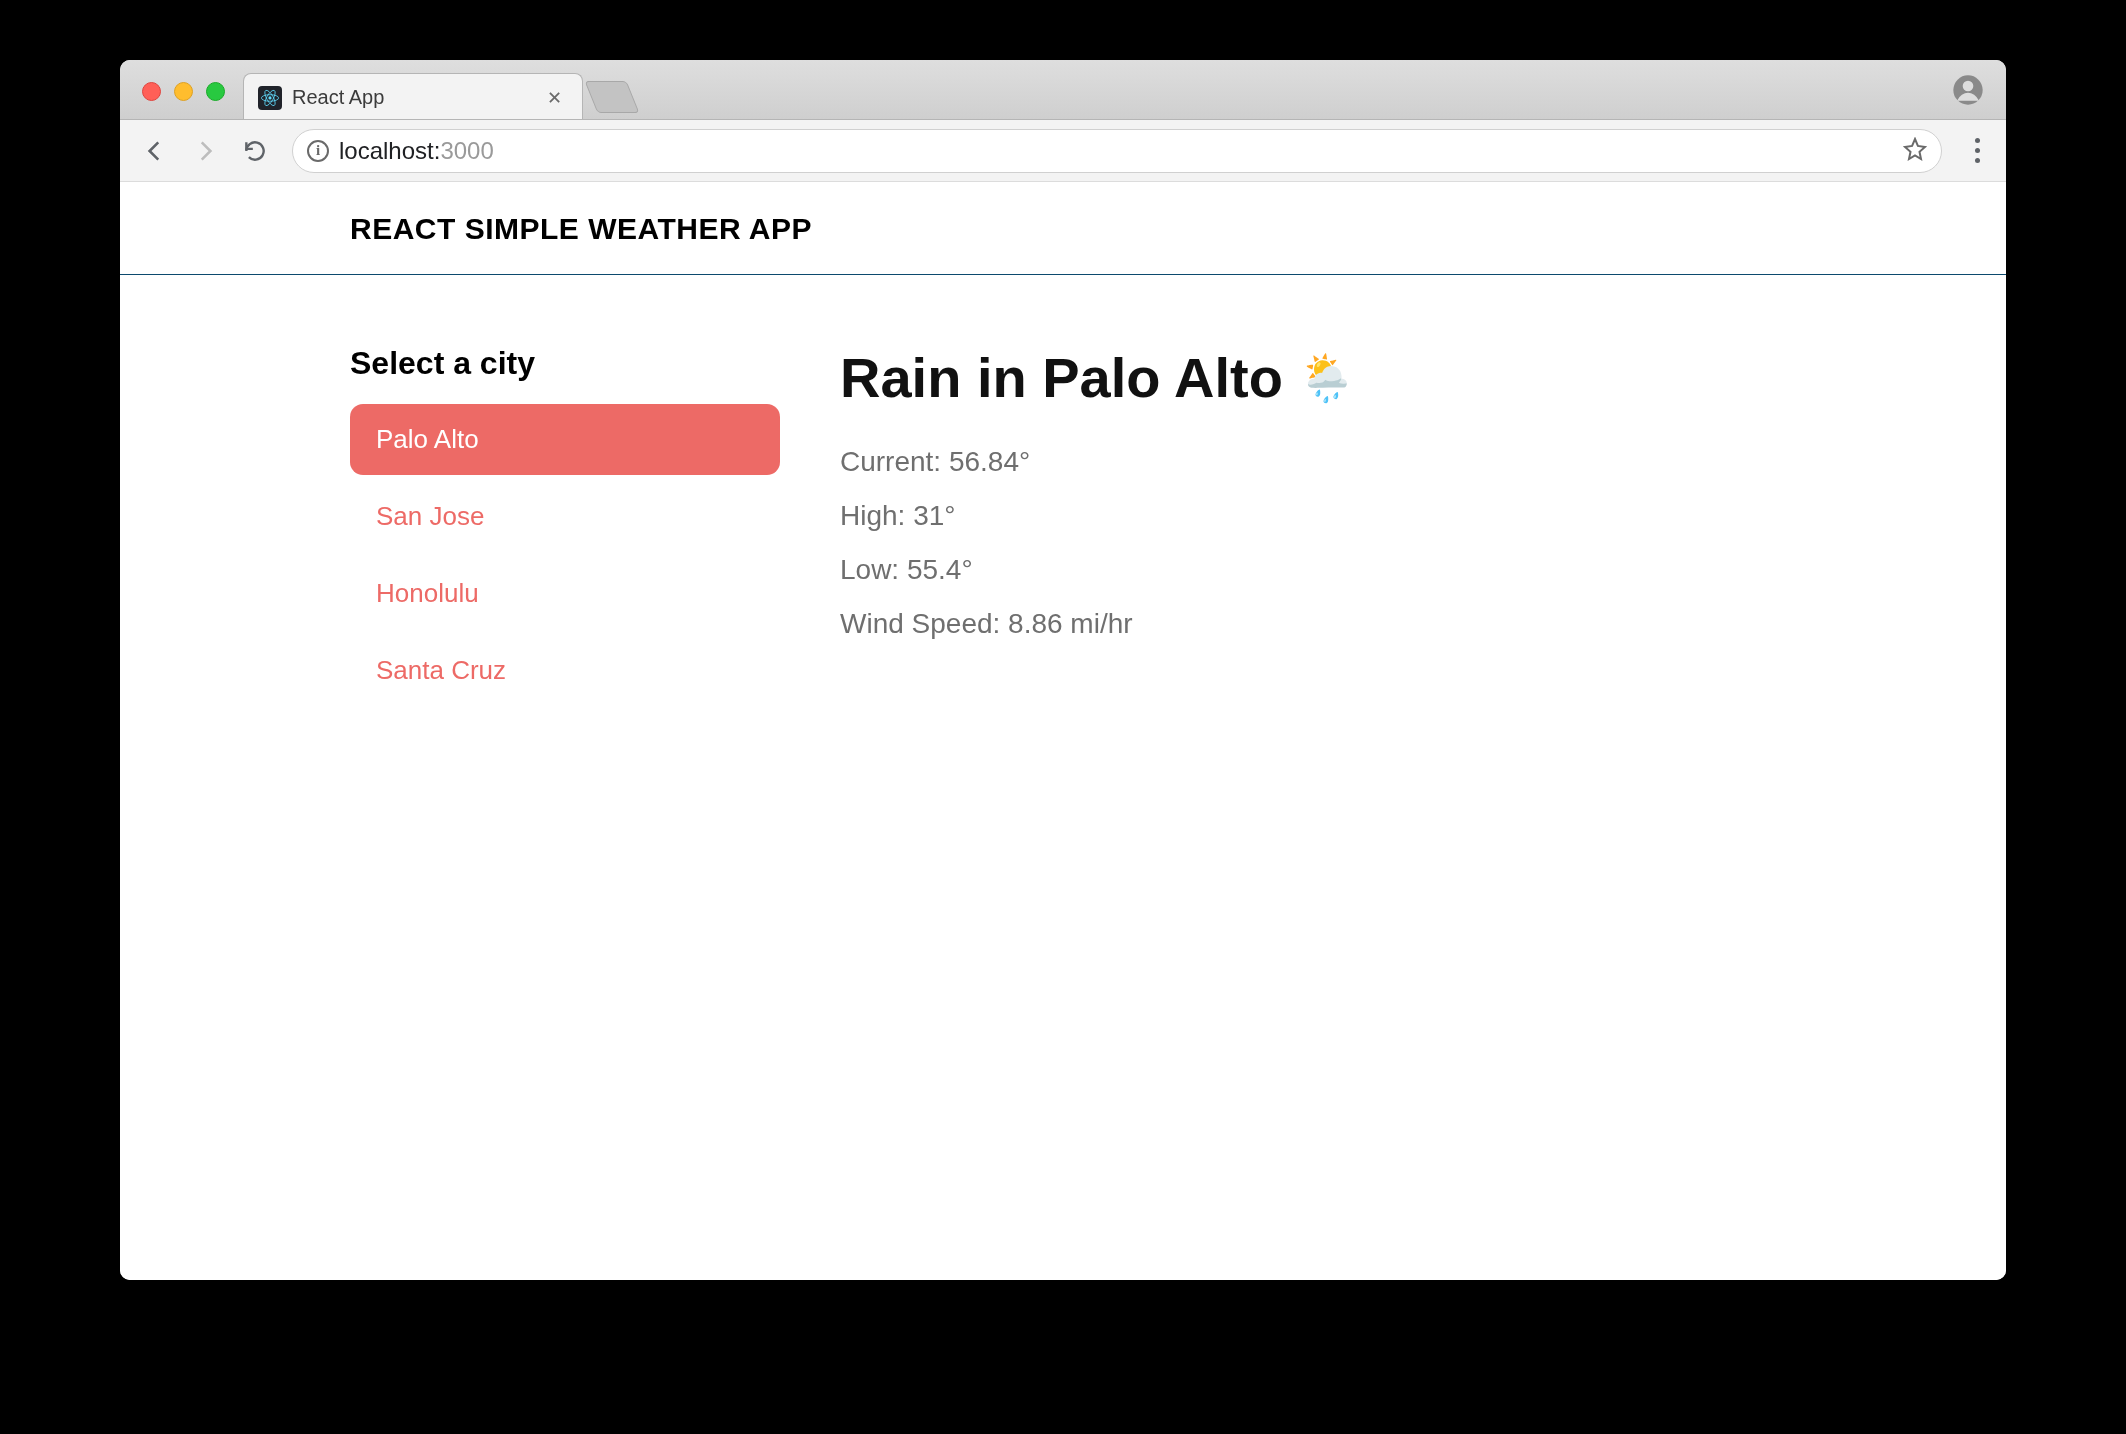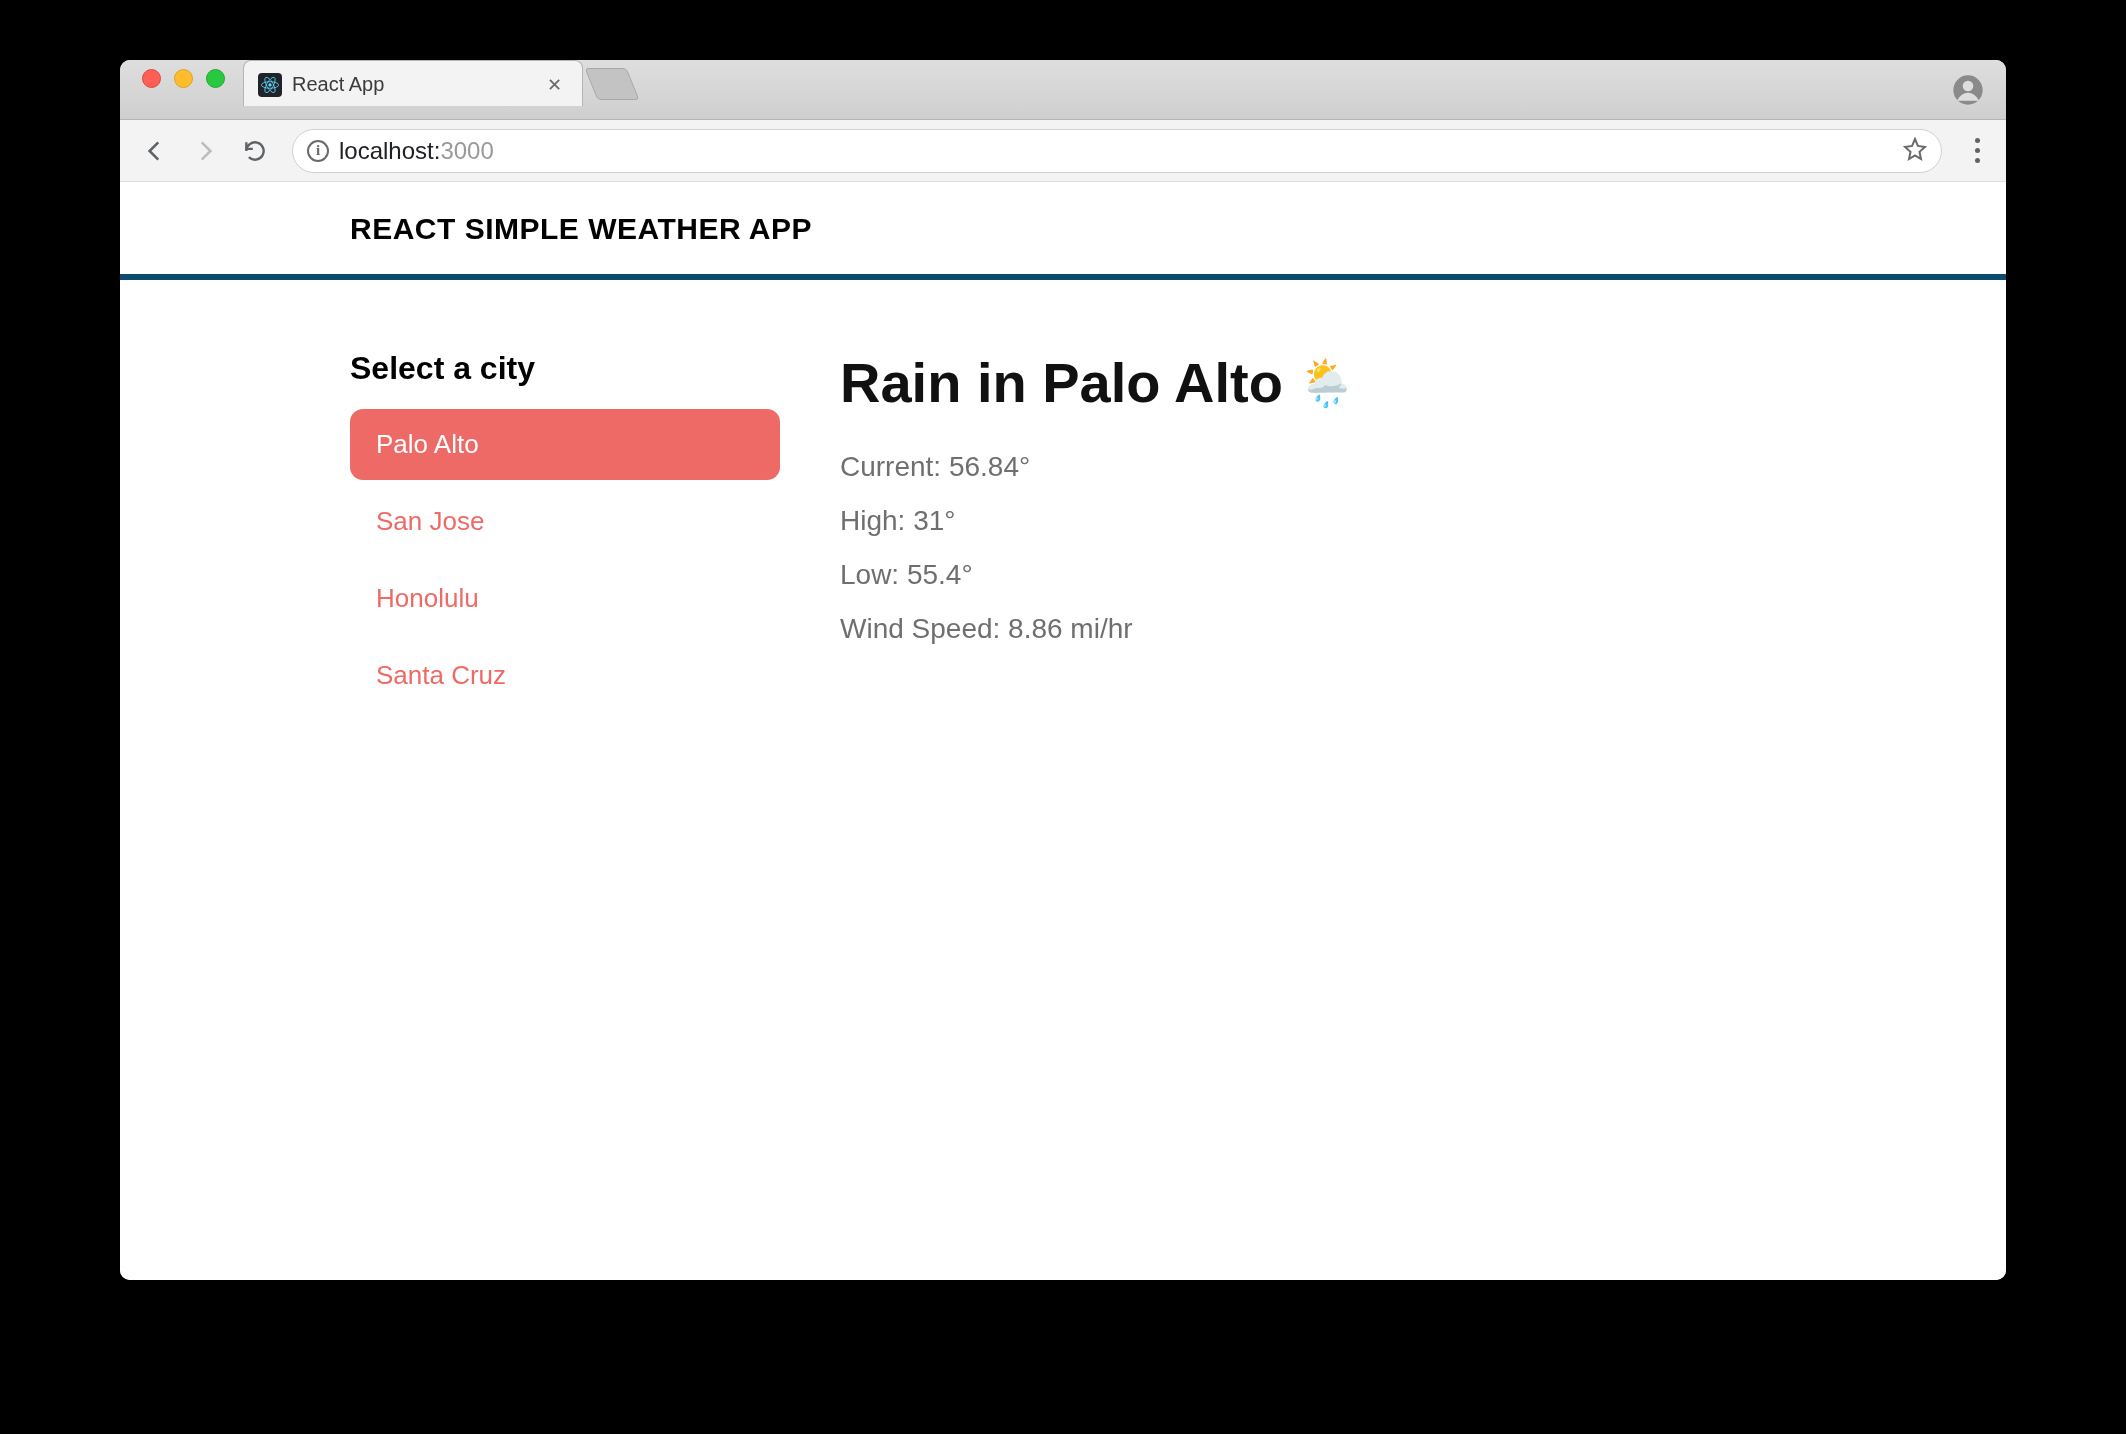--- a/index.html
+++ b/index.html
@@ -22,21 +22,21 @@
       overflow: hidden;
       display: flex;
       flex-direction: column;
     }
     
     .tab-bar {
       height: 60px;
       background: linear-gradient(#dedede, #cfcfcf);
       display: flex;
       align-items: flex-end;
-      padding: 13px 12px;
+      padding: 0 12px;
       border-bottom: 1px solid #b5b5b5;
       position: relative;
     }
     .traffic-lights {
       display: flex;
       gap: 13px;
       align-items: center;
       margin: 0 18px 18px 10px;
     }
     .tl { width: 19px; height: 19px; border-radius: 50%; }
@@ -112,21 +112,21 @@
     .menu-dots{width:38px;display:flex;flex-direction:column;align-items:center;gap:5px;justify-content:center;height:42px;}
     .menu-dots span{width:5px;height:5px;background:#5f6368;border-radius:50%;}
     
     .page {
       flex:1;
       background:#fff;
       overflow:auto;
     }
     .app-header{
       padding:30px 0 28px 230px;
-      border-bottom:6px solid #0c4a6e;
+      border-bottom:1px solid #0c4a6e;
     }
     .app-header h1{
       font-size:30px;
       font-weight:800;
       letter-spacing:0.5px;
       font-family:"Arial Black","Helvetica Neue",sans-serif;
       font-stretch:condensed;
     }
     .app-body{
       display:flex;

